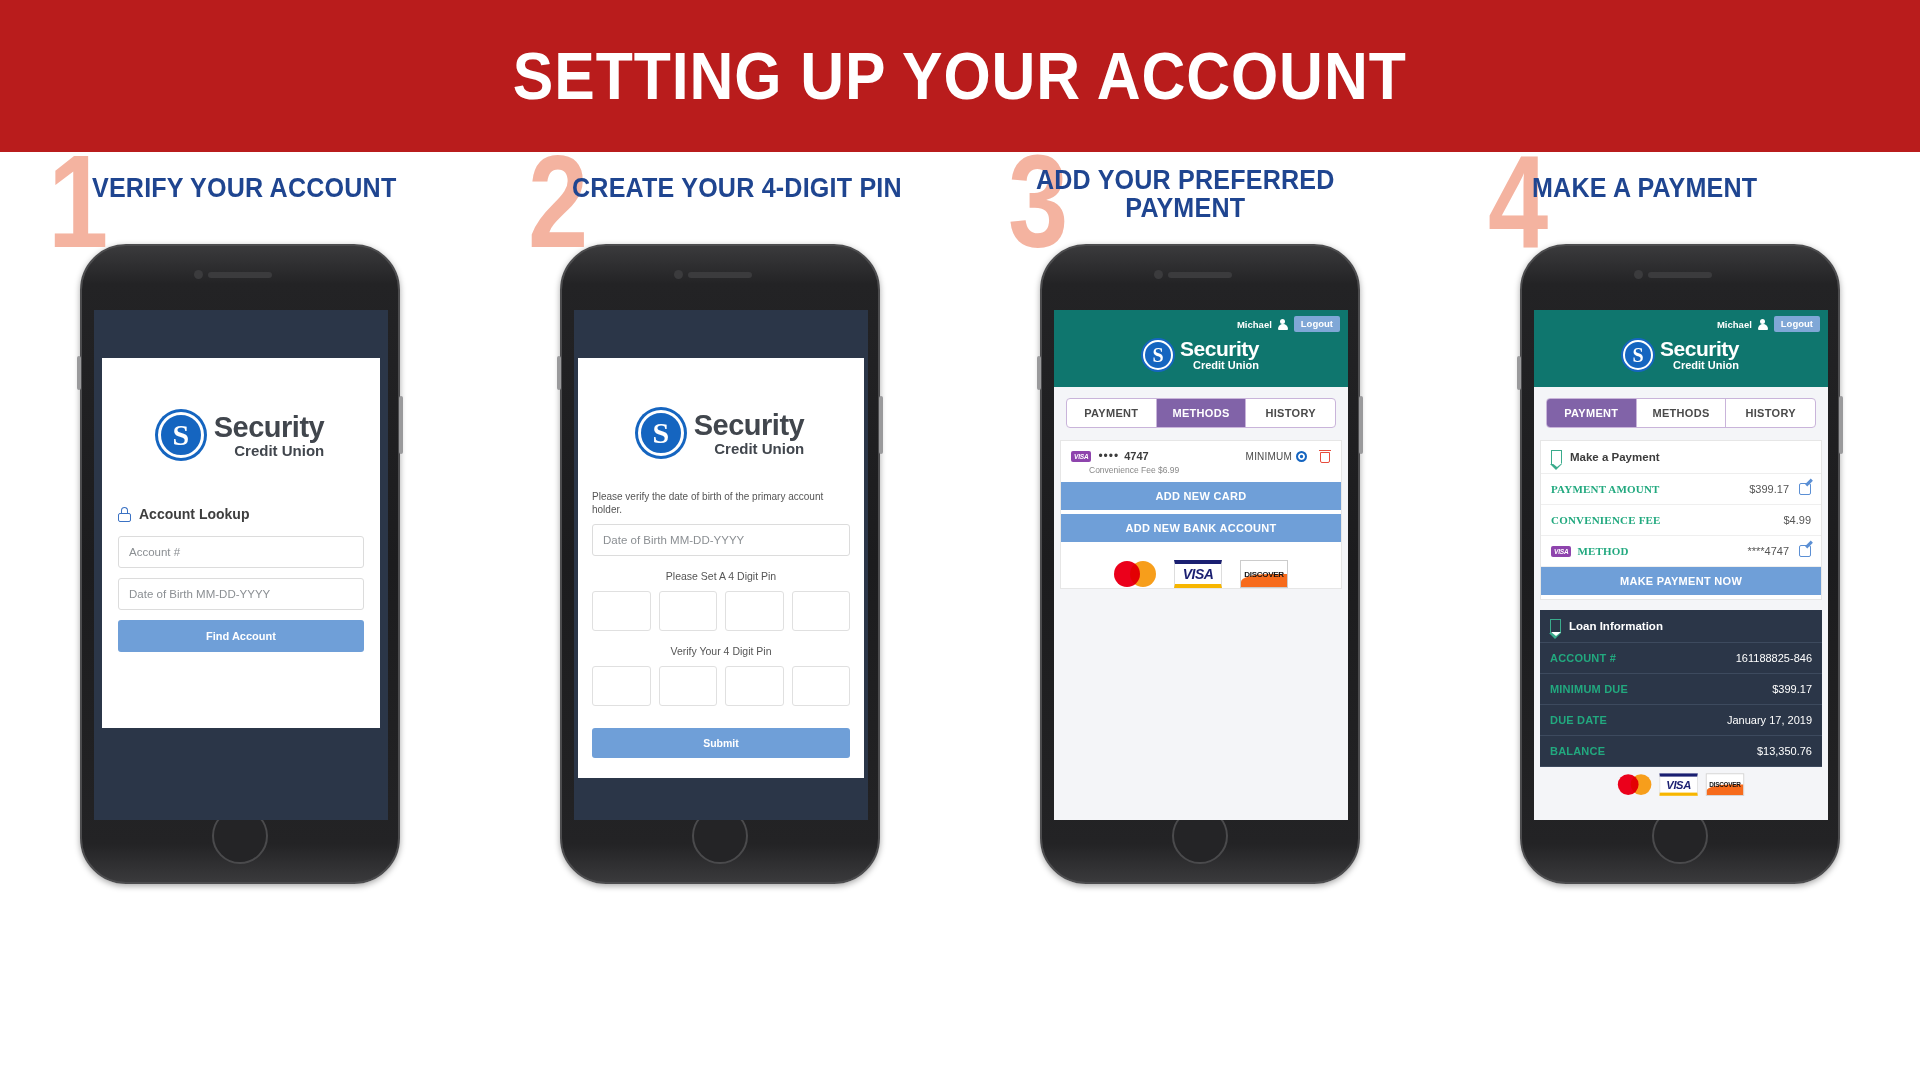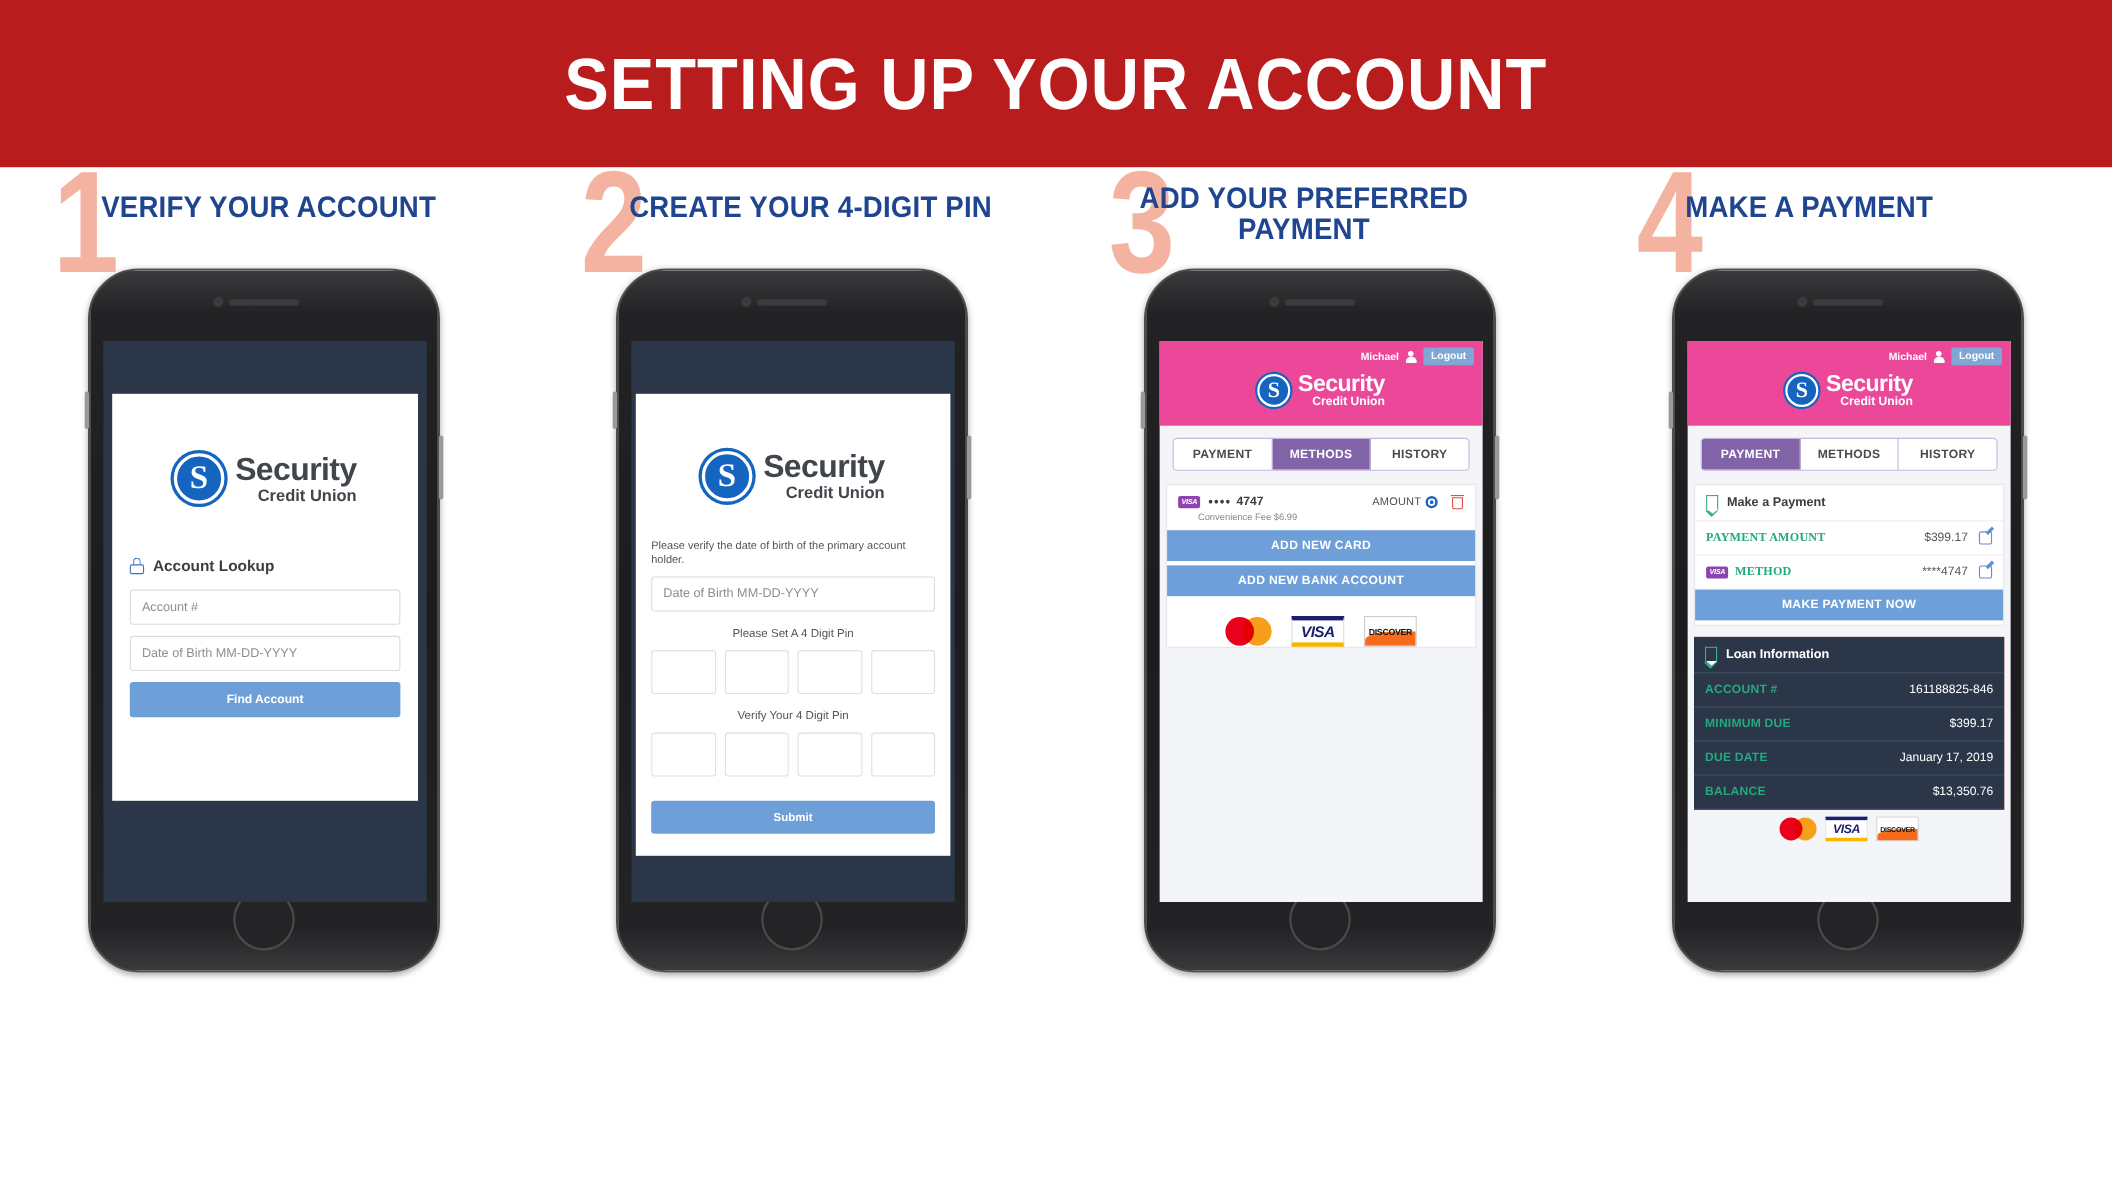--- a/index.html
+++ b/index.html
@@ -182,21 +182,21 @@
     flex:1; height:40px; border:1px solid #e0e0e0; border-radius:3px; background:#fff;
   }
   .btn-submit {
     margin-top:22px; width:100%; height:30px; background:#6f9fd8; border:none;
     border-radius:3px; color:#fff; font-size:10.5px; font-weight:600;
     display:flex; align-items:center; justify-content:center; cursor:pointer;
   }
 
   
   .app-screen { background:#f4f5f8; height:510px; display:flex; flex-direction:column;}
-  .app-head { background:#ec4899; padding: 6px 8px 12px; position:relative;}
+  .app-head { background:#0f766e; padding: 6px 8px 12px; position:relative;}
   .user-row { display:flex; align-items:center; justify-content:flex-end; gap:6px; height:16px;}
   .user-name { color:#ffffff; font-size:9.5px; font-weight:600;}
   .person-ico {
     width:10px; height:11px; position:relative; flex:0 0 auto;
   }
   .person-ico i { position:absolute; top:0; left:2.6px; width:5px;height:5px;border-radius:50%;background:#fff;}
   .person-ico b { position:absolute; bottom:0; left:0; width:10px;height:5.5px;border-radius:5px 5px 1px 1px;background:#fff;}
   .logout-btn {
     background:#7fa7d6; color:#ffffff; font-size:9.5px; font-weight:600;
     padding:2px 7px; border-radius:2px; border:none; cursor:pointer; line-height:1.25;
@@ -446,21 +446,21 @@
             <div class="tab">HISTORY</div>
           </div>
 
           <div class="panel">
 
             <div class="method-row">
               <span class="visa-chip">VISA</span>
               <span class="dots">••••</span>
               <span class="card-last">4747</span>
               <span class="spacer"></span>
-              <span class="default-label">AMOUNT</span>
+              <span class="default-label">MINIMUM</span>
               <span class="radio-on"></span>
               <span class="trash-ico">
                   <b></b>
                   <i></i>
                 </span>
             </div>
             <div class="fee-line">Convenience Fee $6.99</div>
 
             <button class="btn-wide">ADD NEW CARD</button>
             <button class="btn-wide">ADD NEW BANK ACCOUNT</button>
@@ -522,20 +522,25 @@
               <span>Make a Payment</span>
             </div>
 
             <div class="pay-row">
               <span class="pay-label">PAYMENT AMOUNT</span>
               <span class="spacer"></span>
               <span class="pay-val">$399.17</span>
               <span class="edit-ico"></span>
             </div>
 
+            <div class="pay-row">
+              <span class="pay-label">CONVENIENCE FEE</span>
+              <span class="spacer"></span>
+              <span class="pay-val">$4.99</span>
+            </div>
 
             <div class="pay-row">
               <span class="visa-chip small">VISA</span>
               <span class="pay-label">METHOD</span>
               <span class="spacer"></span>
               <span class="pay-val">****4747</span>
               <span class="edit-ico"></span>
             </div>
 
             <button class="btn-wide">MAKE PAYMENT NOW</button>

